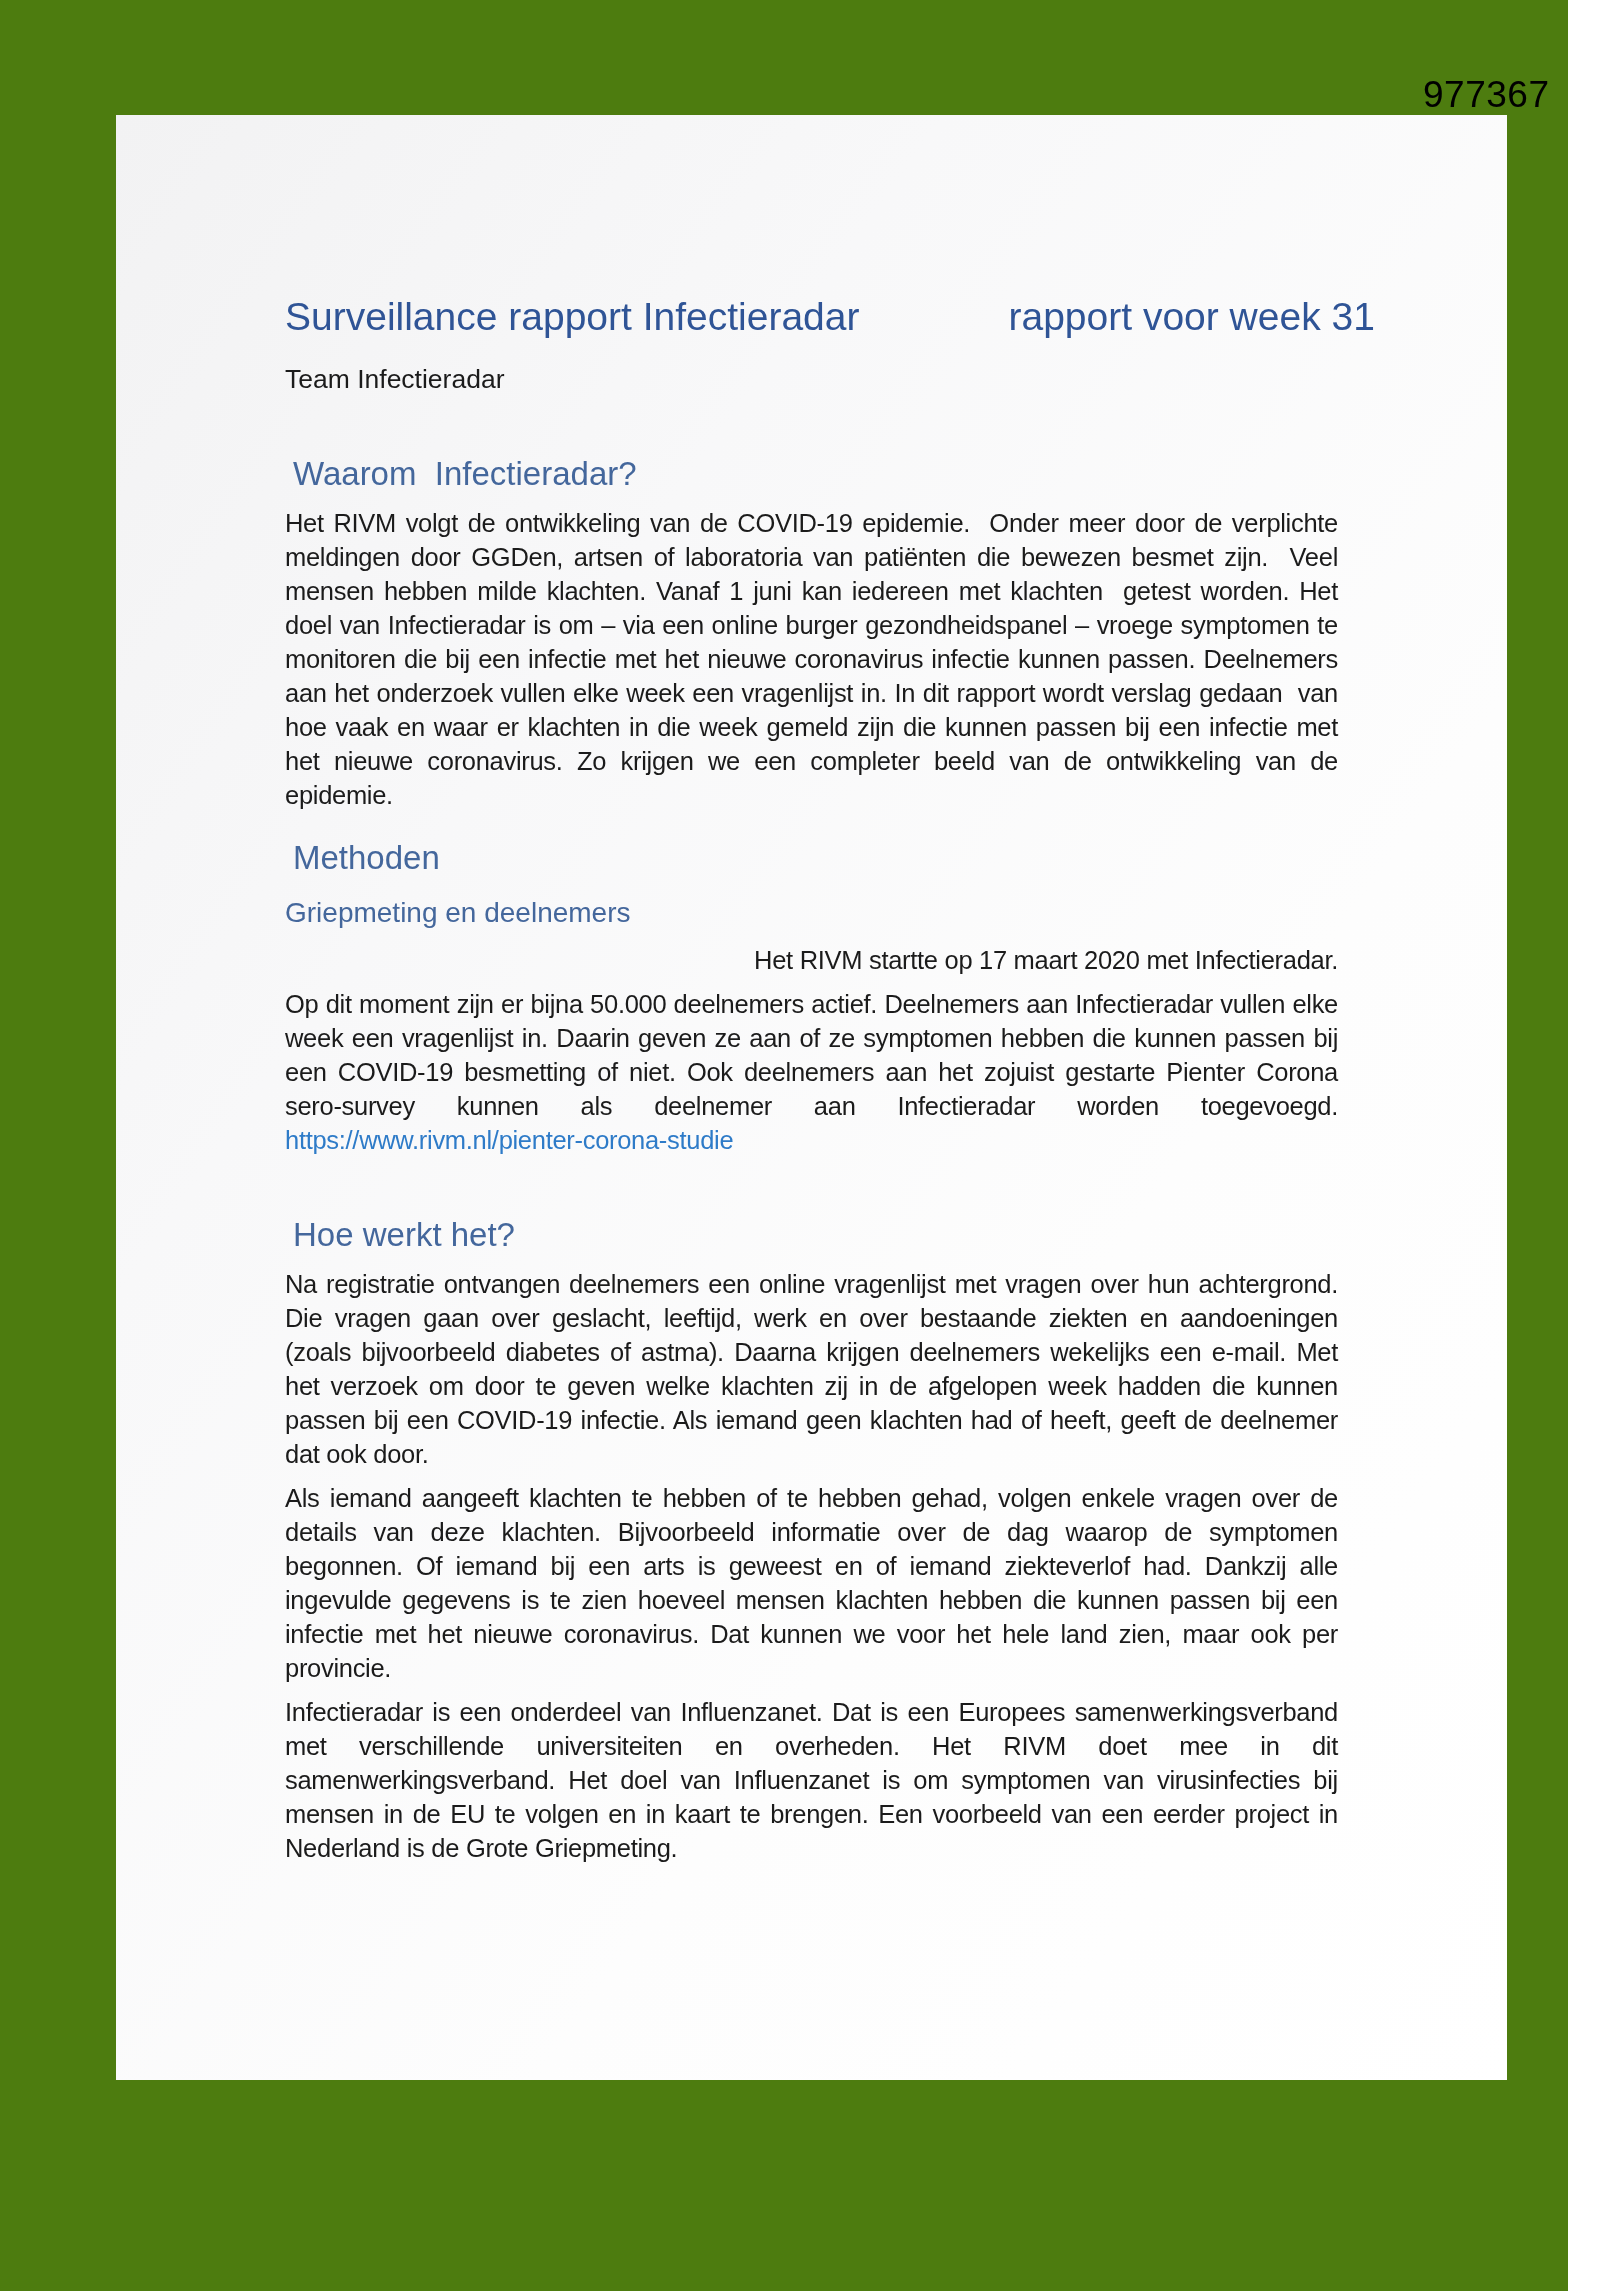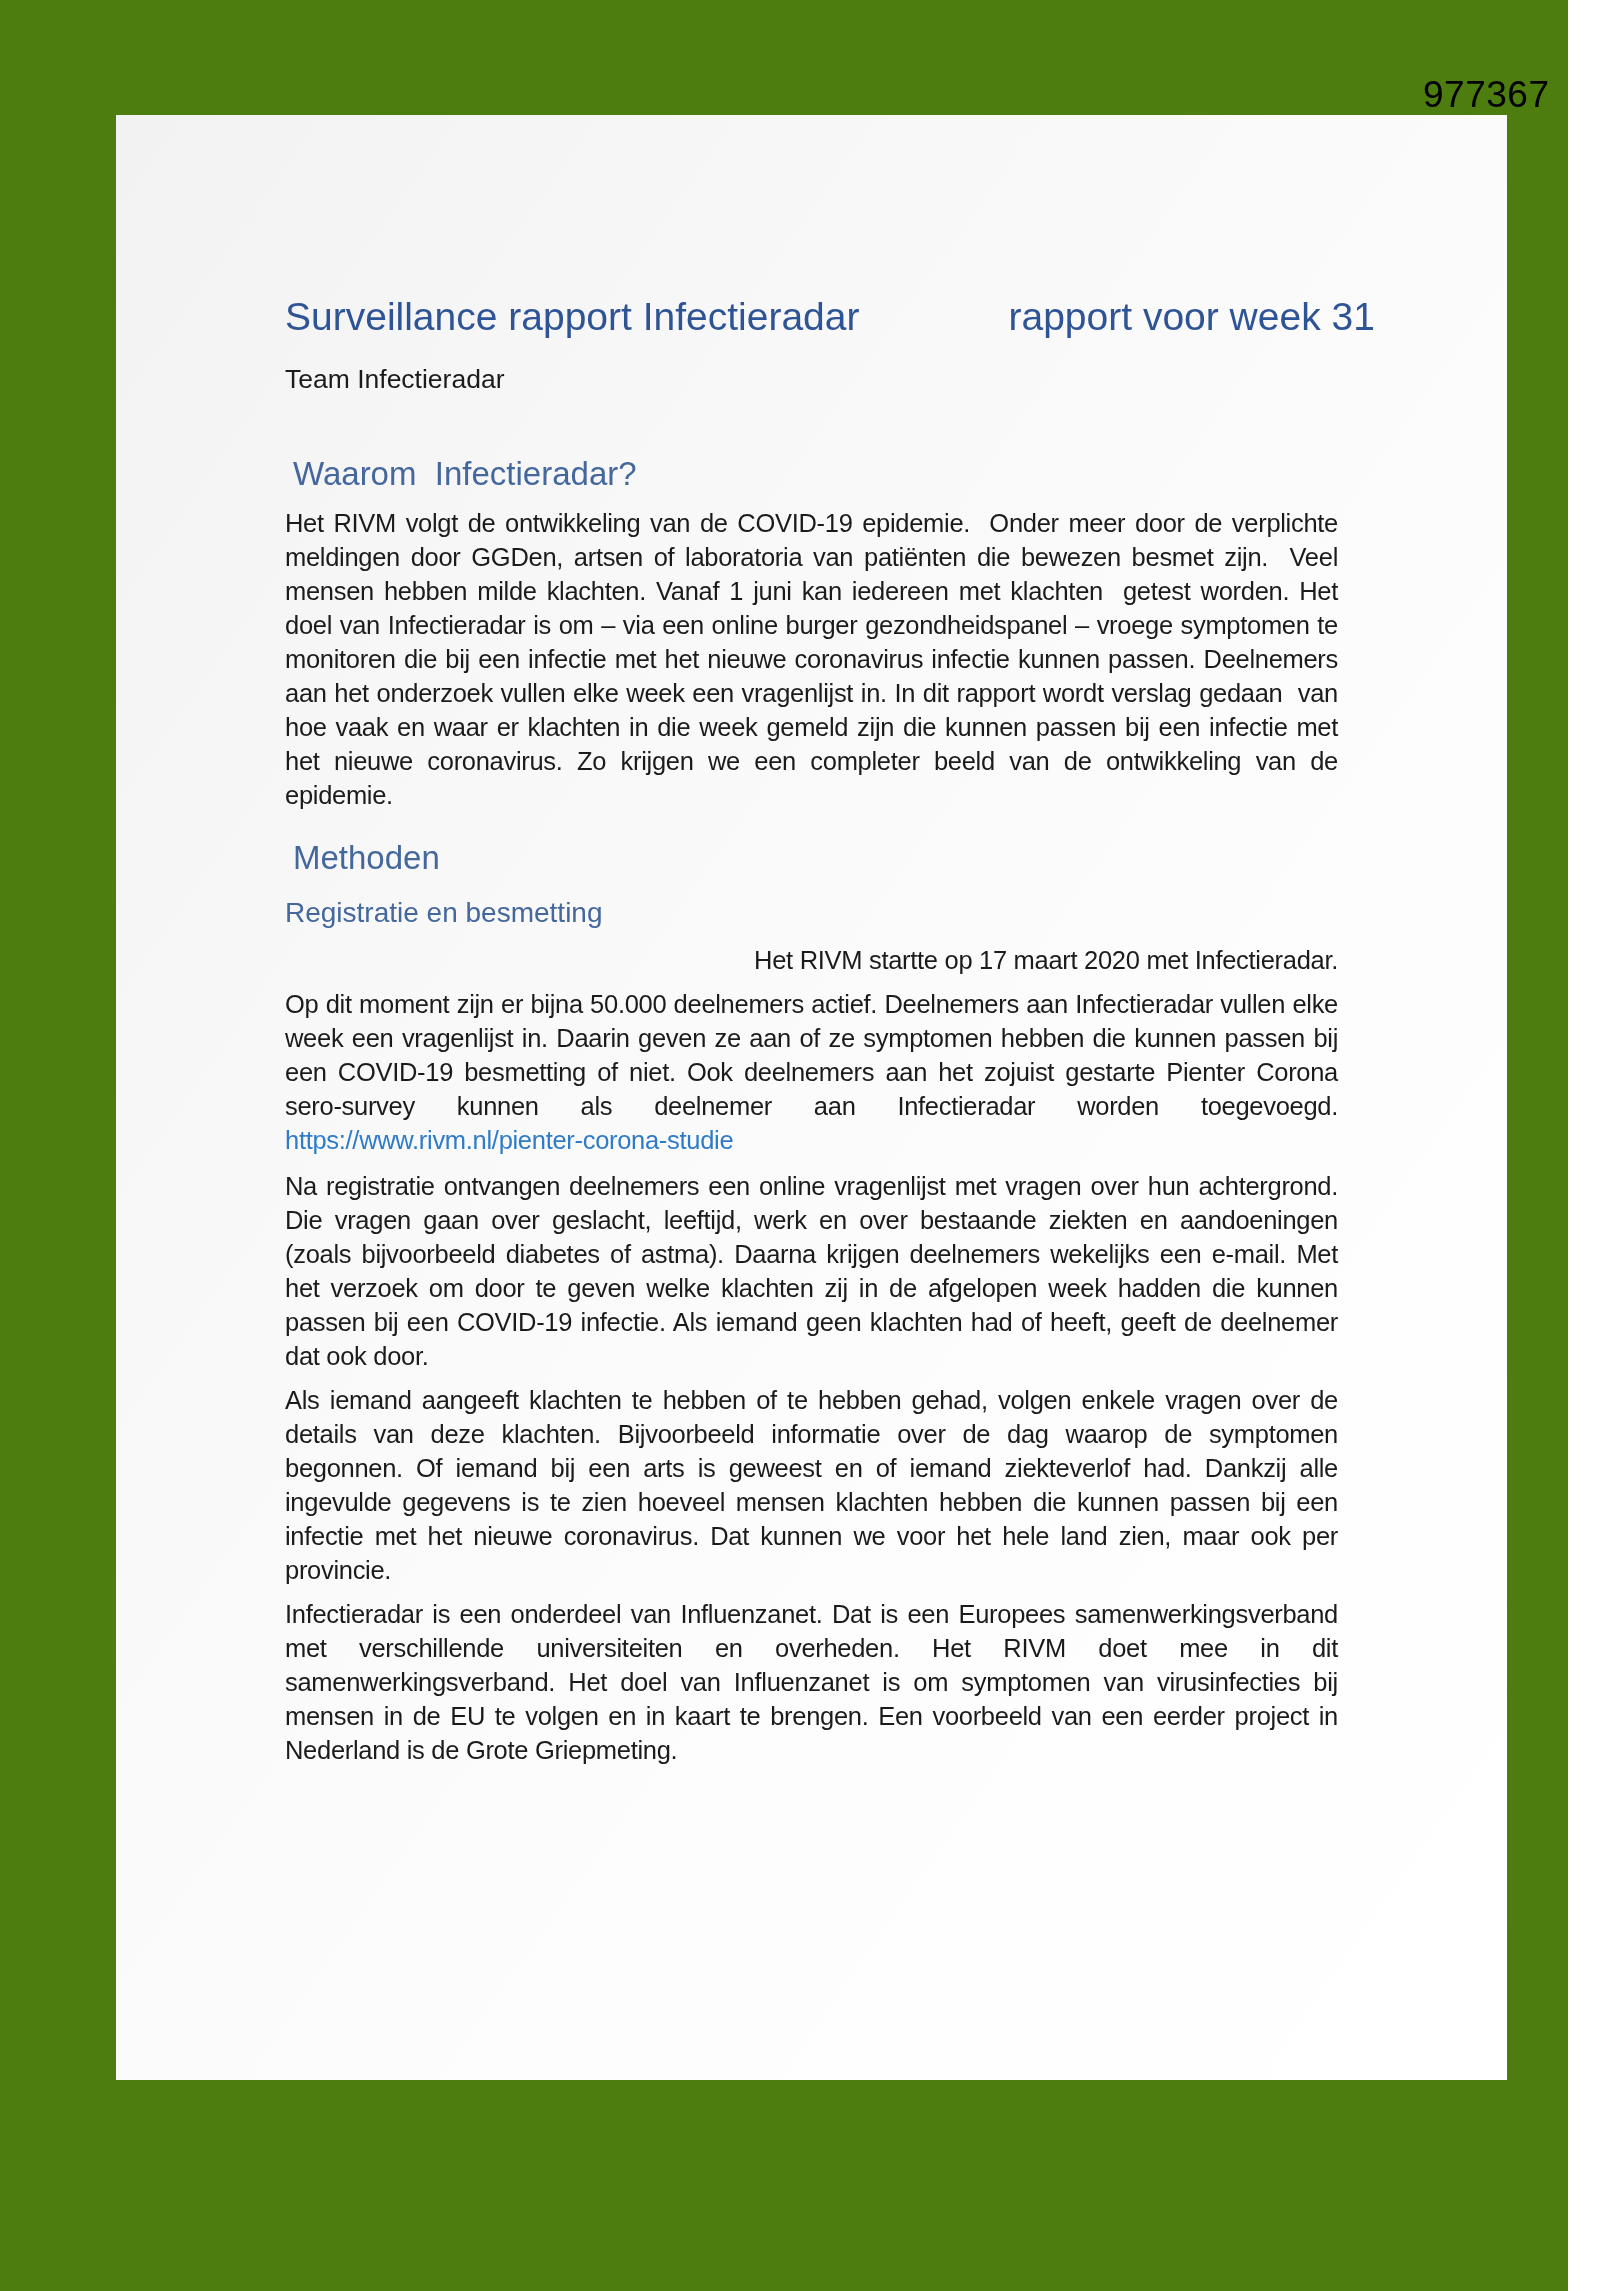--- a/index.html
+++ b/index.html
@@ -114,26 +114,27 @@
     </div>
 
     <div class="byline">Team Infectieradar</div>
 
     <h2 class="sec">Waarom  Infectieradar?</h2>
 
     <p class="body">Het RIVM volgt de ontwikkeling van de COVID-19 epidemie.  Onder meer door de verplichte meldingen door GGDen, artsen of laboratoria van patiënten die bewezen besmet zijn.  Veel mensen hebben milde klachten. Vanaf 1 juni kan iedereen met klachten  getest worden. Het doel van Infectieradar is om – via een online burger gezondheidspanel – vroege symptomen te monitoren die bij een infectie met het nieuwe coronavirus infectie kunnen passen. Deelnemers aan het onderzoek vullen elke week een vragenlijst in. In dit rapport wordt verslag gedaan  van hoe vaak en waar er klachten in die week gemeld zijn die kunnen passen bij een infectie met het nieuwe coronavirus. Zo krijgen we een completer beeld van de ontwikkeling van de epidemie.</p>
 
     <h2 class="sec tight">Methoden</h2>
 
-    <h3 class="subsec">Registratie en besmetting</h3>
+    <h3 class="subsec">Griepmeting en deelnemers</h3>
 
     <p class="body no-justify">Het RIVM startte op 17 maart 2020 met Infectieradar.</p>
 
     <p class="body para-gap"><span>Op dit moment zijn er bijna 50.000 deelnemers actief. Deelnemers aan Infectieradar vullen elke week een vragenlijst in. Daarin geven ze aan of ze symptomen hebben die kunnen passen bij een COVID-19 besmetting of niet. Ook deelnemers aan het zojuist gestarte Pienter Corona sero-survey kunnen als deelnemer aan Infectieradar worden toegevoegd. </span><a class="doc-link">https://www.rivm.nl/pienter-corona-studie</a></p>
 
+    <h2 class="sec">Hoe werkt het?</h2>
 
     <p class="body">Na registratie ontvangen deelnemers een online vragenlijst met vragen over hun achtergrond. Die vragen gaan over geslacht, leeftijd, werk en over bestaande ziekten en aandoeningen (zoals bijvoorbeeld diabetes of astma). Daarna krijgen deelnemers wekelijks een e-mail. Met het verzoek om door te geven welke klachten zij in de afgelopen week hadden die kunnen passen bij een COVID-19 infectie. Als iemand geen klachten had of heeft, geeft de deelnemer dat ook door.</p>
 
     <p class="body para-gap">Als iemand aangeeft klachten te hebben of te hebben gehad, volgen enkele vragen over de details van deze klachten. Bijvoorbeeld informatie over de dag waarop de symptomen begonnen. Of iemand bij een arts is geweest en of iemand ziekteverlof had. Dankzij alle ingevulde gegevens is te zien hoeveel mensen klachten hebben die kunnen passen bij een infectie met het nieuwe coronavirus. Dat kunnen we voor het hele land zien, maar ook per provincie.</p>
 
     <p class="body para-gap">Infectieradar is een onderdeel van Influenzanet. Dat is een Europees samenwerkingsverband met verschillende universiteiten en overheden. Het RIVM doet mee in dit samenwerkingsverband. Het doel van Influenzanet is om symptomen van virusinfecties bij mensen in de EU te volgen en in kaart te brengen. Een voorbeeld van een eerder project in Nederland is de Grote Griepmeting.</p>
 
   </div>
 </div>
 

